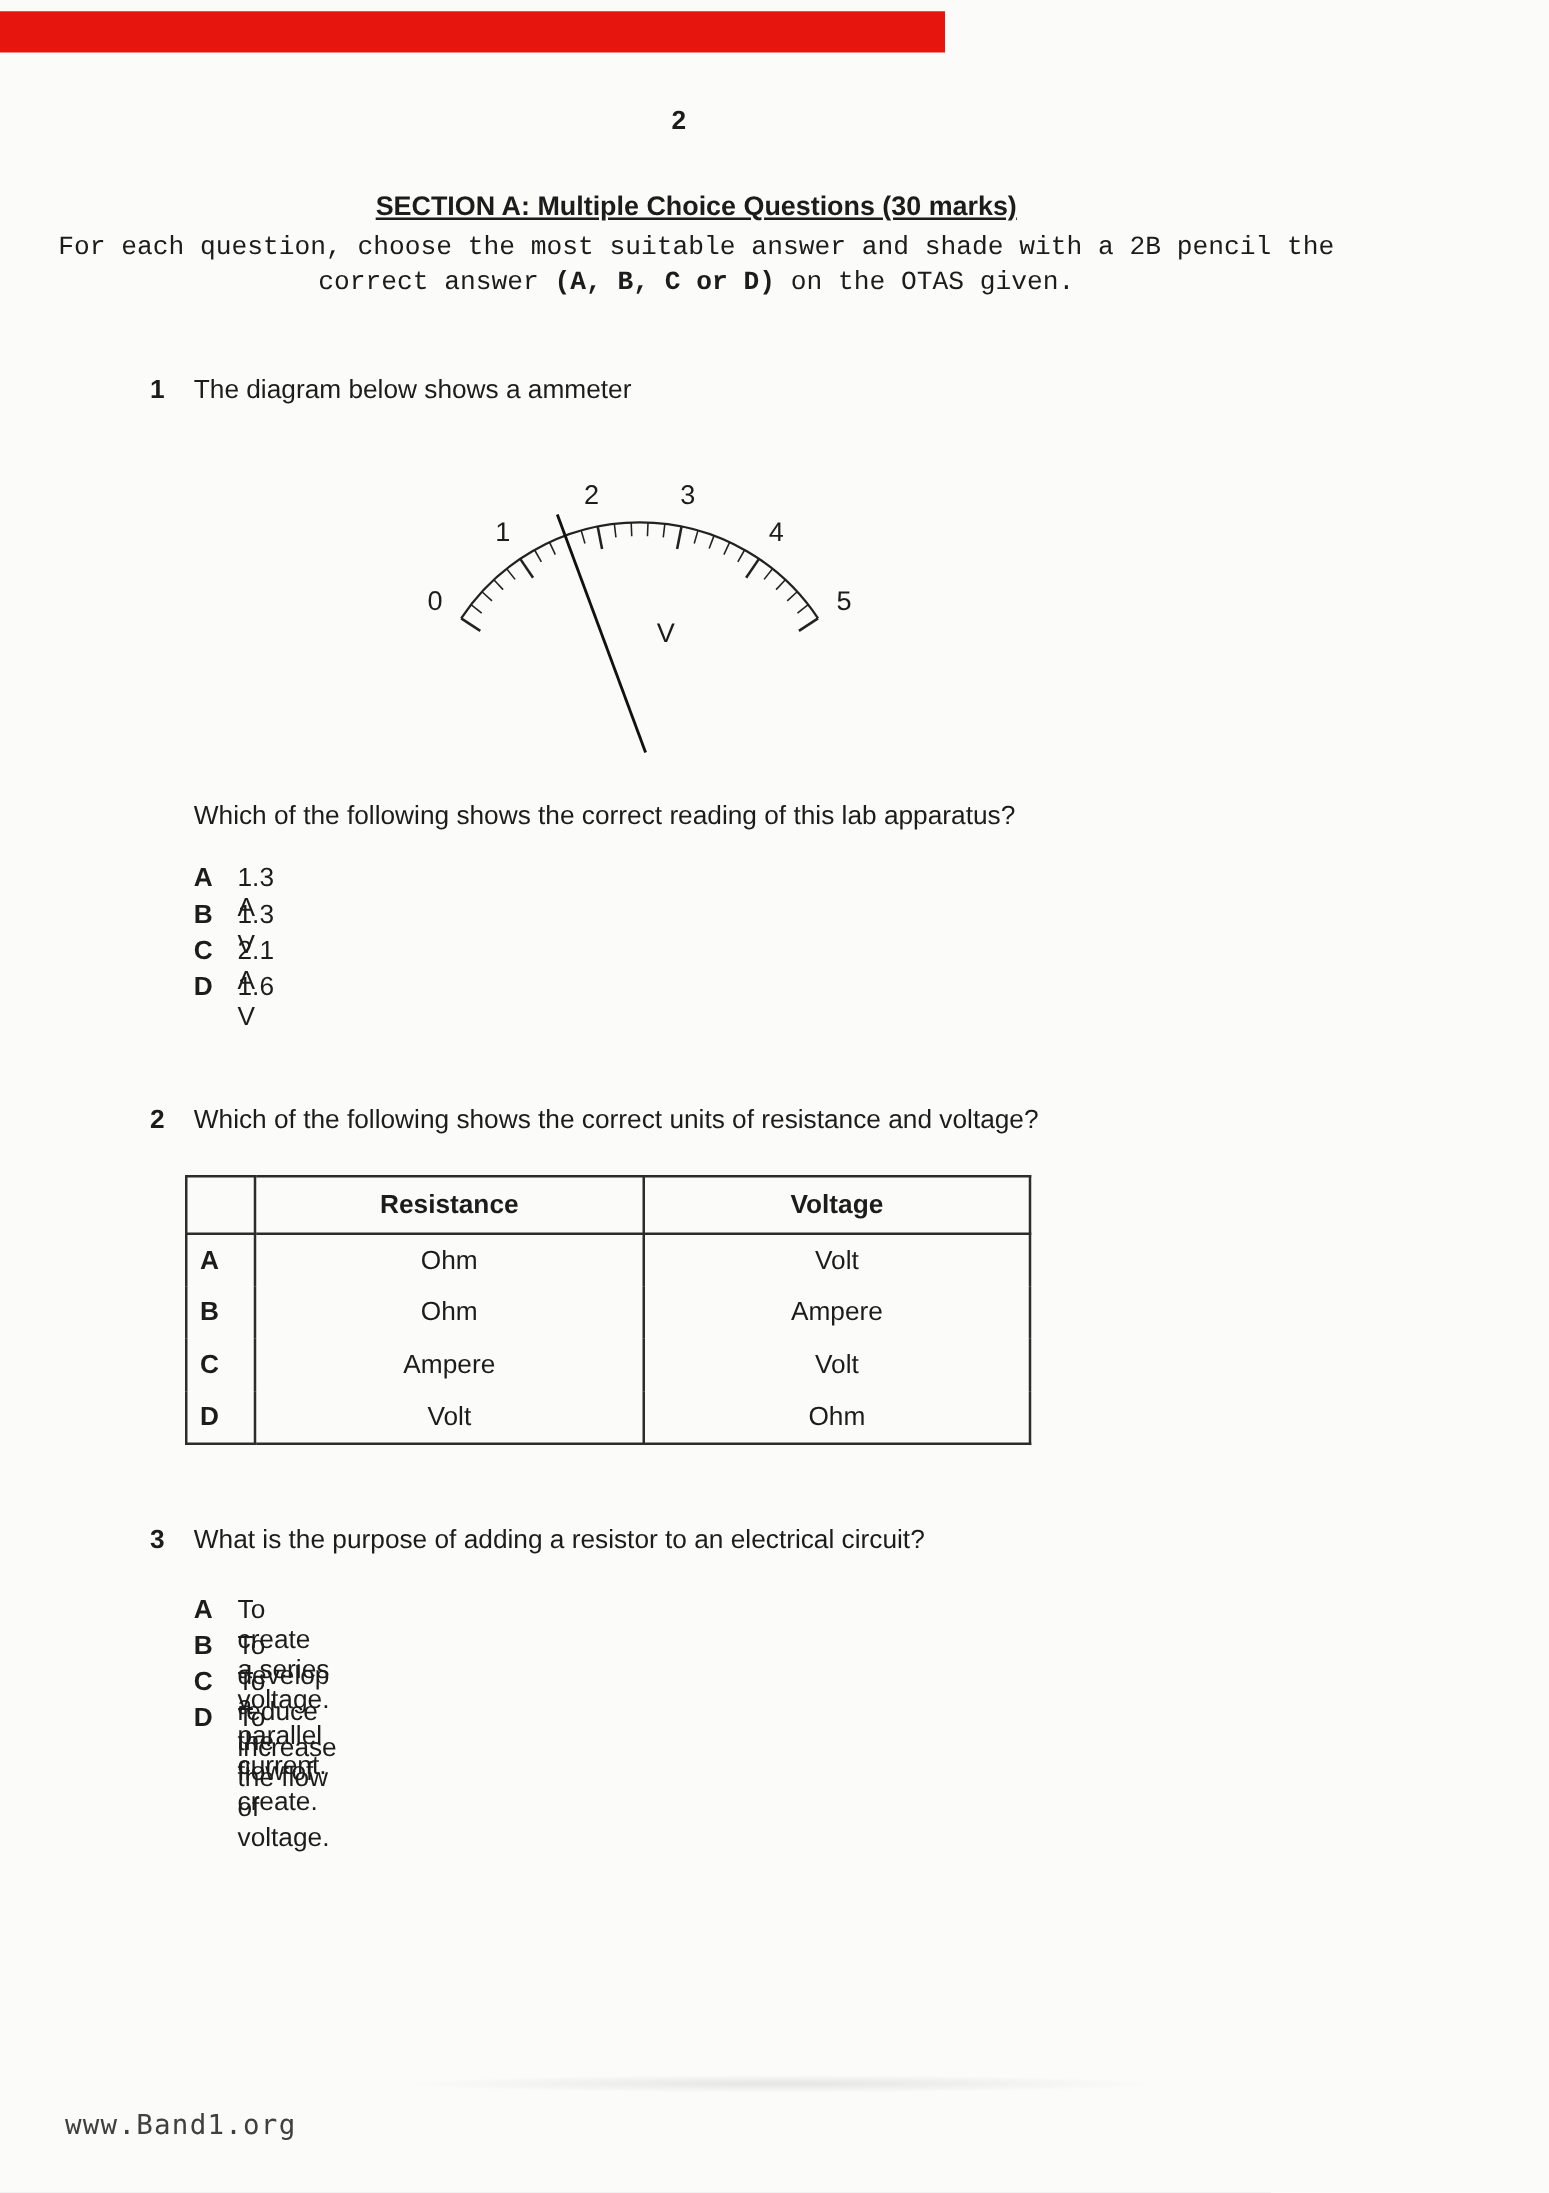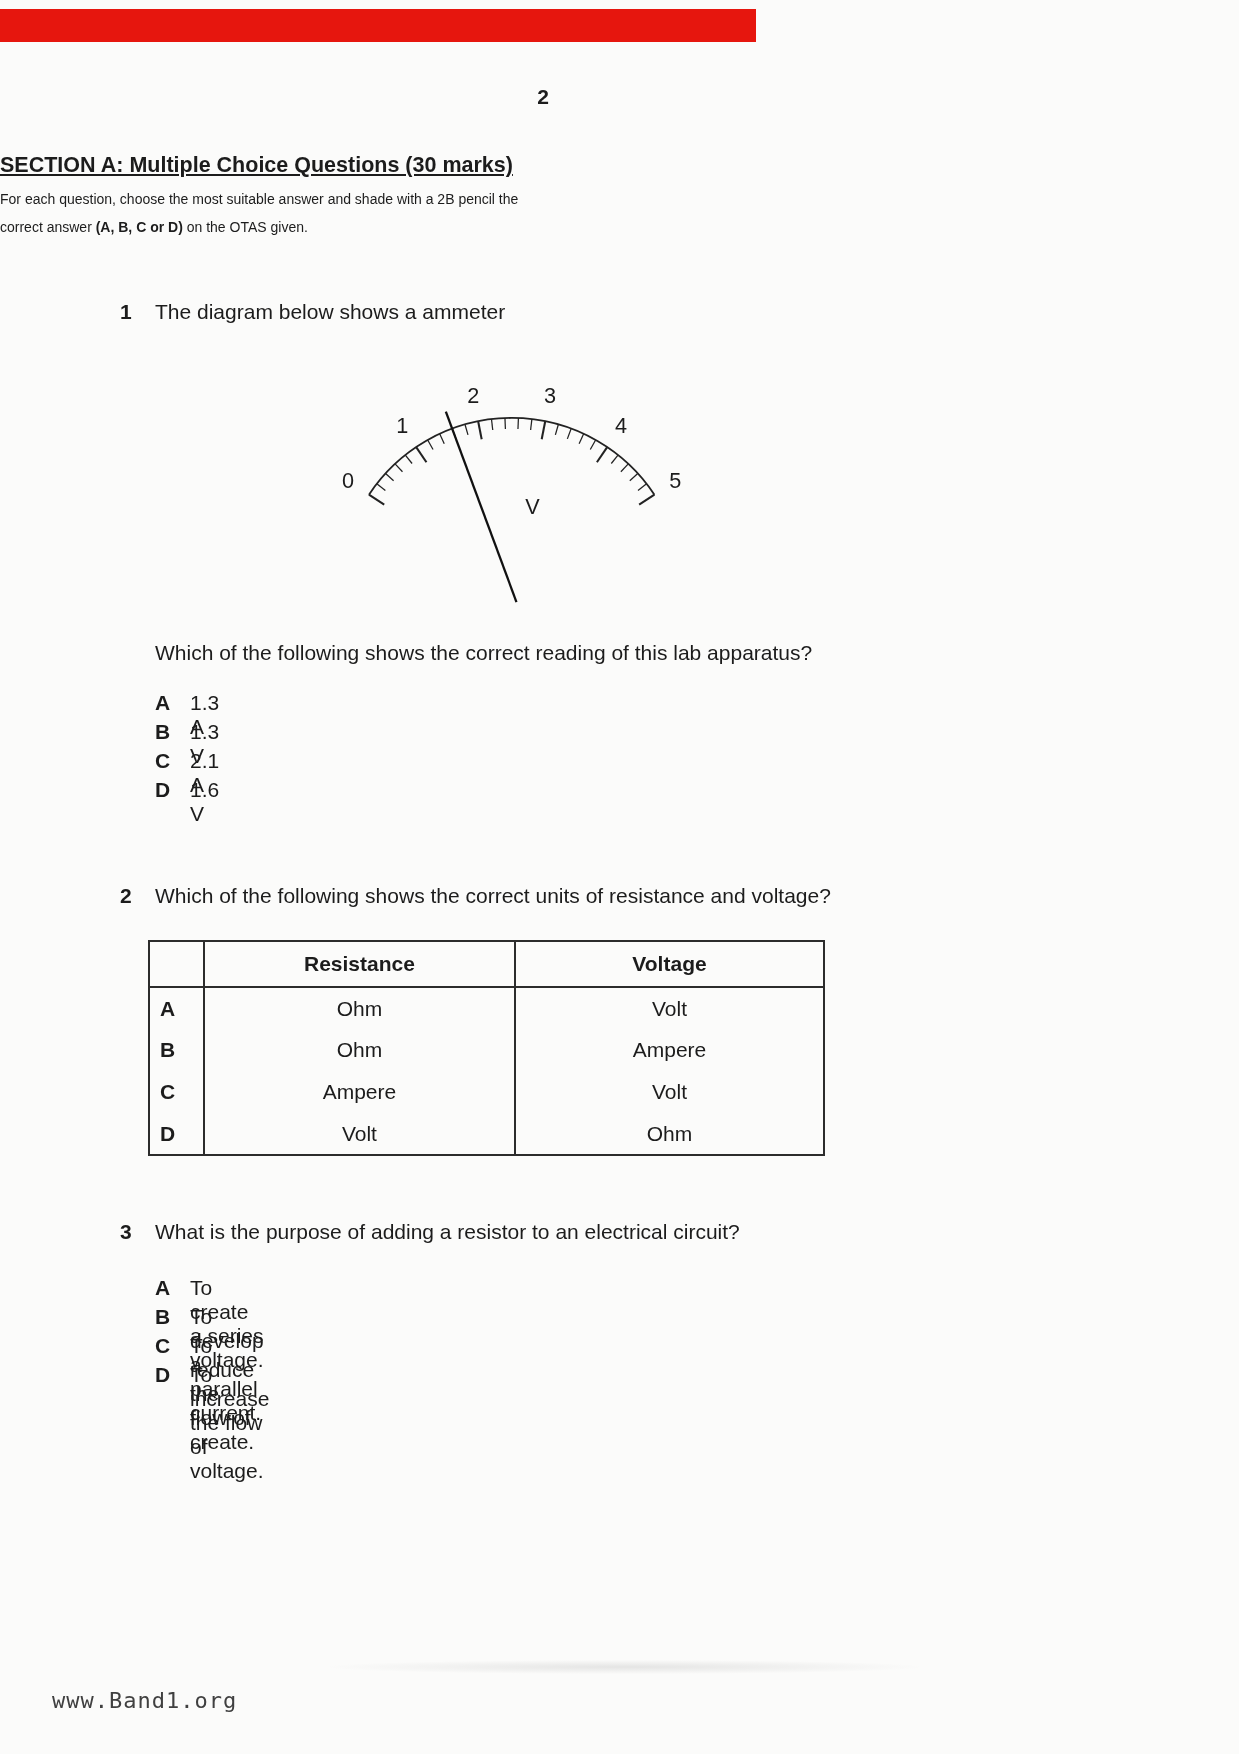--- a/index.html
+++ b/index.html
@@ -29,36 +29,37 @@
     top: 85px;
     left: 483px;
     width: 120px;
     text-align: center;
     font-size: 21px;
     font-weight: bold;
   }
 
   .centered-block {
     position: absolute;
-    left: 0;
+    left: 12px;
     width: 1090px;
-    text-align: left;
+    text-align: center;
   }
 
   .section-title {
     top: 153px;
     font-size: 21.5px;
     font-weight: bold;
     text-decoration: underline;
   }
 
   .instructions {
     top: 185px;
-    font-size: 14px;
+    font-size: 21px;
     line-height: 28px;
+    font-family: Liberation Mono, monospace;
   }
   .instructions .b { font-weight: bold; margin-top: 20px; }
 
   .q-row { position: absolute; left: 0; width: 1100px; font-size: 21px; }
   .q-num {
     position: absolute;
     left: 120px;
     font-weight: bold;
   }
   .q-text { position: absolute; left: 155px; width: 860px; }

